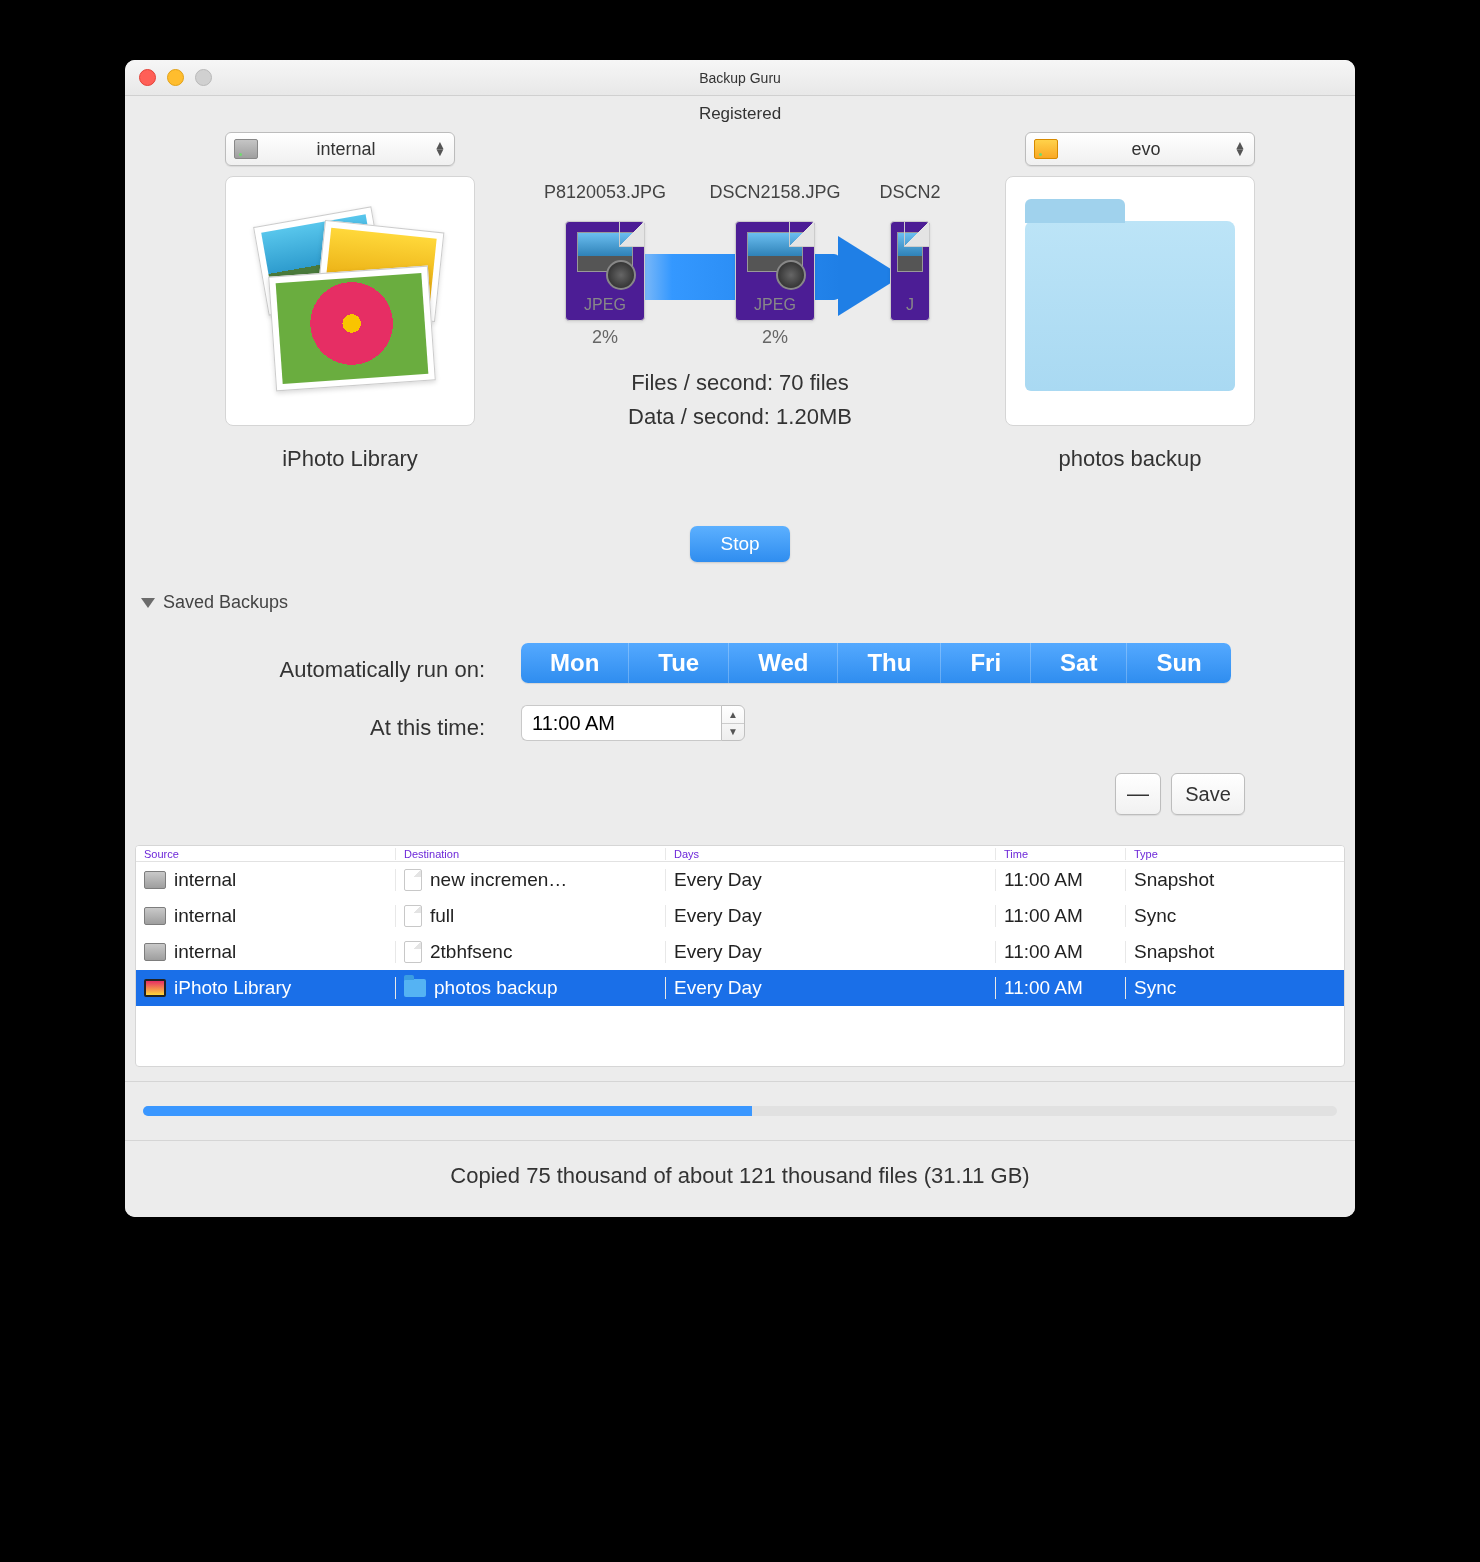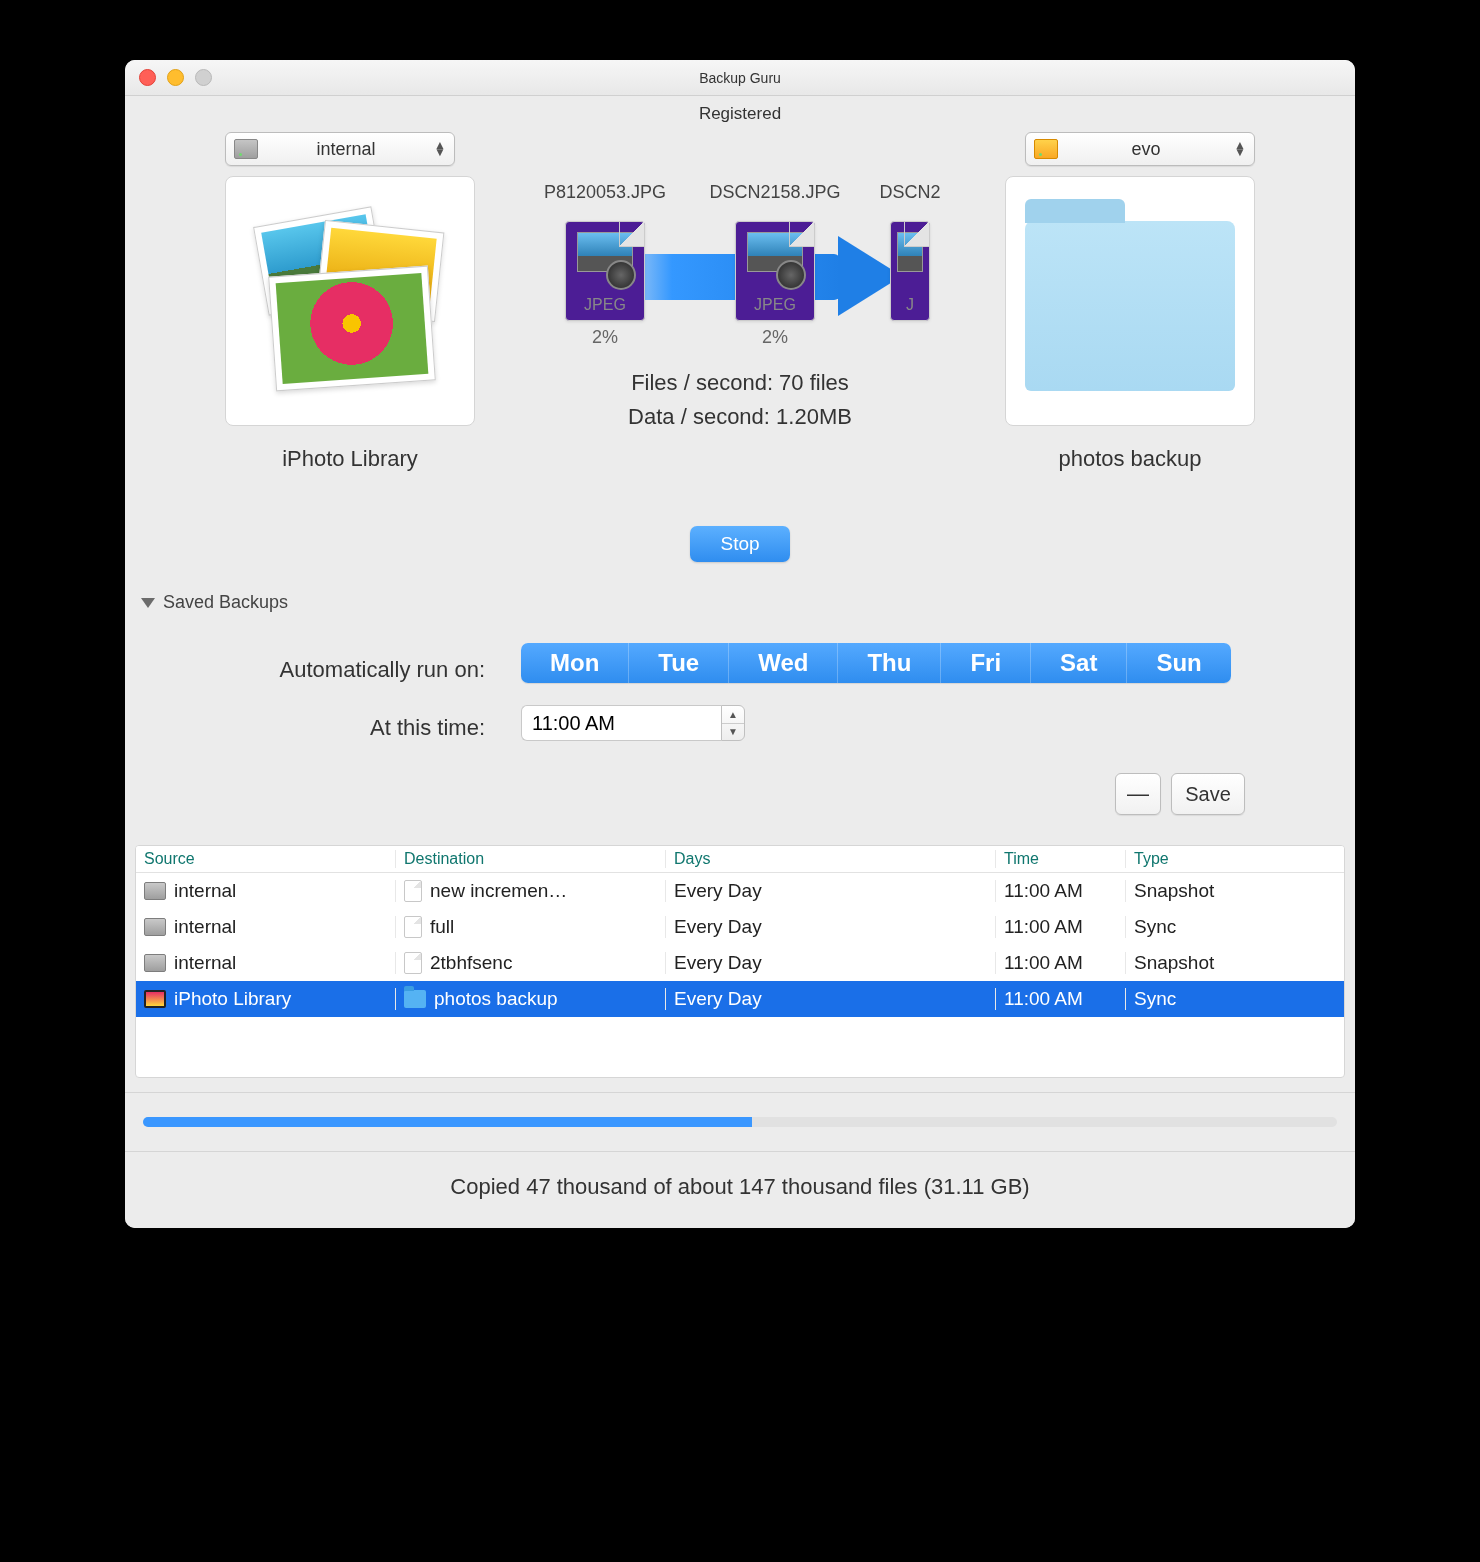--- a/index.html
+++ b/index.html
@@ -252,22 +252,22 @@
     width:74px;height:42px;border:1px solid #bdbdbd;border-radius:6px;
     background:linear-gradient(#fff,#f1f1f1);font-size:20px;color:#333;
     box-shadow:0 1px 1px rgba(0,0,0,.08);
   }
   .table{
     margin:0 10px 14px 10px;border:1px solid #d6d6d6;border-radius:4px;
     background:#fff;overflow:hidden;
   }
   .thead,.trow{display:flex;align-items:center;}
   .thead{
-    background:#fff;height:27px;border-bottom:1px solid #e2e2e2;
-    font-size:16px;color:#0f766e;
+    background:#fff;height:16px;border-bottom:1px solid #e2e2e2;
+    font-size:11px;color:#6d28d9;
   }
   .th,.td{padding:0 8px;display:flex;align-items:center;gap:8px;}
   .c-src{width:260px;border-right:1px solid #e8e8e8;}
   .c-dst{width:270px;border-right:1px solid #e8e8e8;}
   .c-days{width:330px;border-right:1px solid #e8e8e8;}
   .c-time{width:130px;border-right:1px solid #e8e8e8;}
   .c-type{flex:1;}
   .trow{height:36px;font-size:19px;color:#222;}
   .trow.sel{background:#1a6fe8;color:#fff;}
   .mini-drive{width:22px;height:18px;background:linear-gradient(#c9c9c9,#9e9e9e);border:1px solid #7d7d7d;border-radius:2px;}
@@ -510,15 +510,15 @@
     <div class="table-gap"></div>
   </div>
 
   <div class="divider"></div>
   <div class="progress-wrap">
     <div class="progress">
       <div class="progress-fill" id="pfill" style="width: 51%;"></div>
     </div>
   </div>
   <div class="divider2"></div>
-  <div class="status">Copied 47 thousand of about 147 thousand files (31.11 GB)</div>
+  <div class="status">Copied 75 thousand of about 121 thousand files (31.11 GB)</div>
 
 </div>
 
 </body></html>

